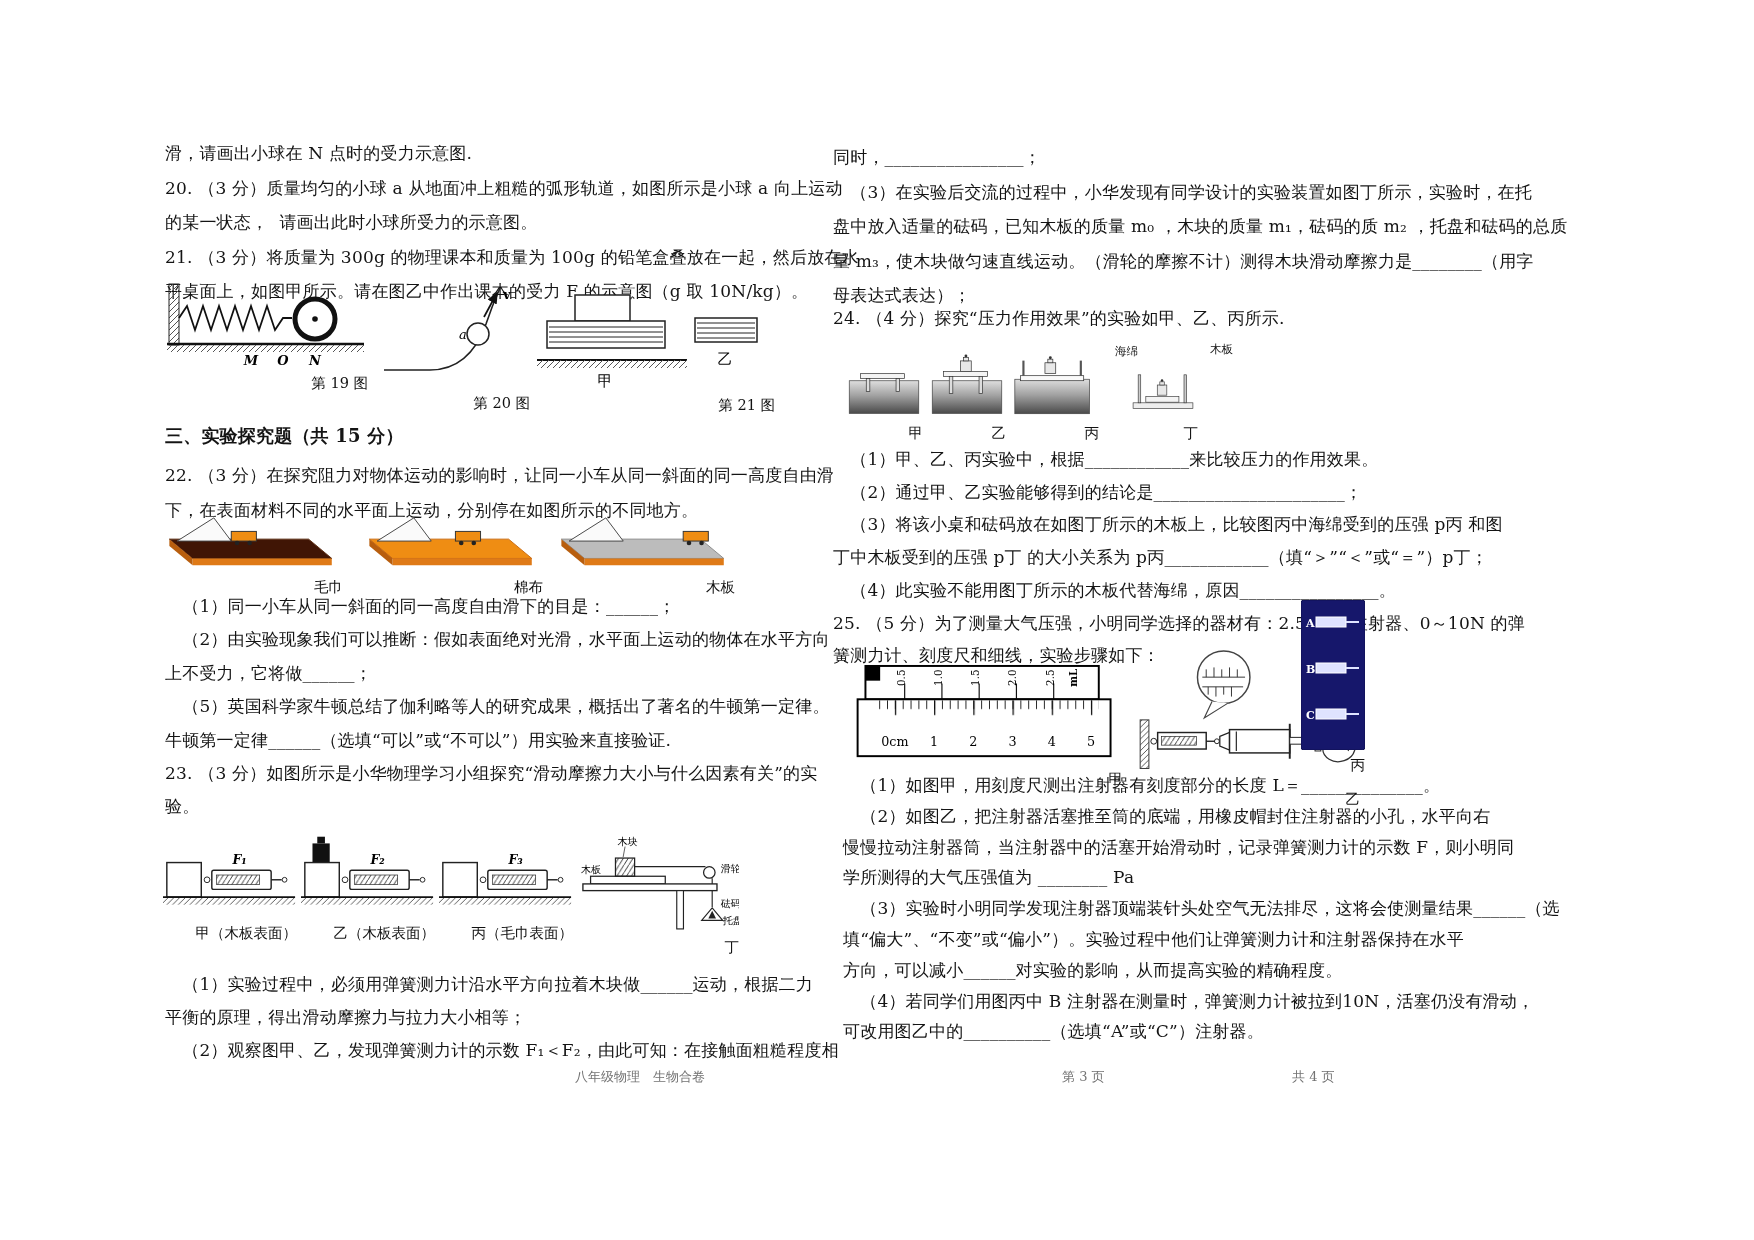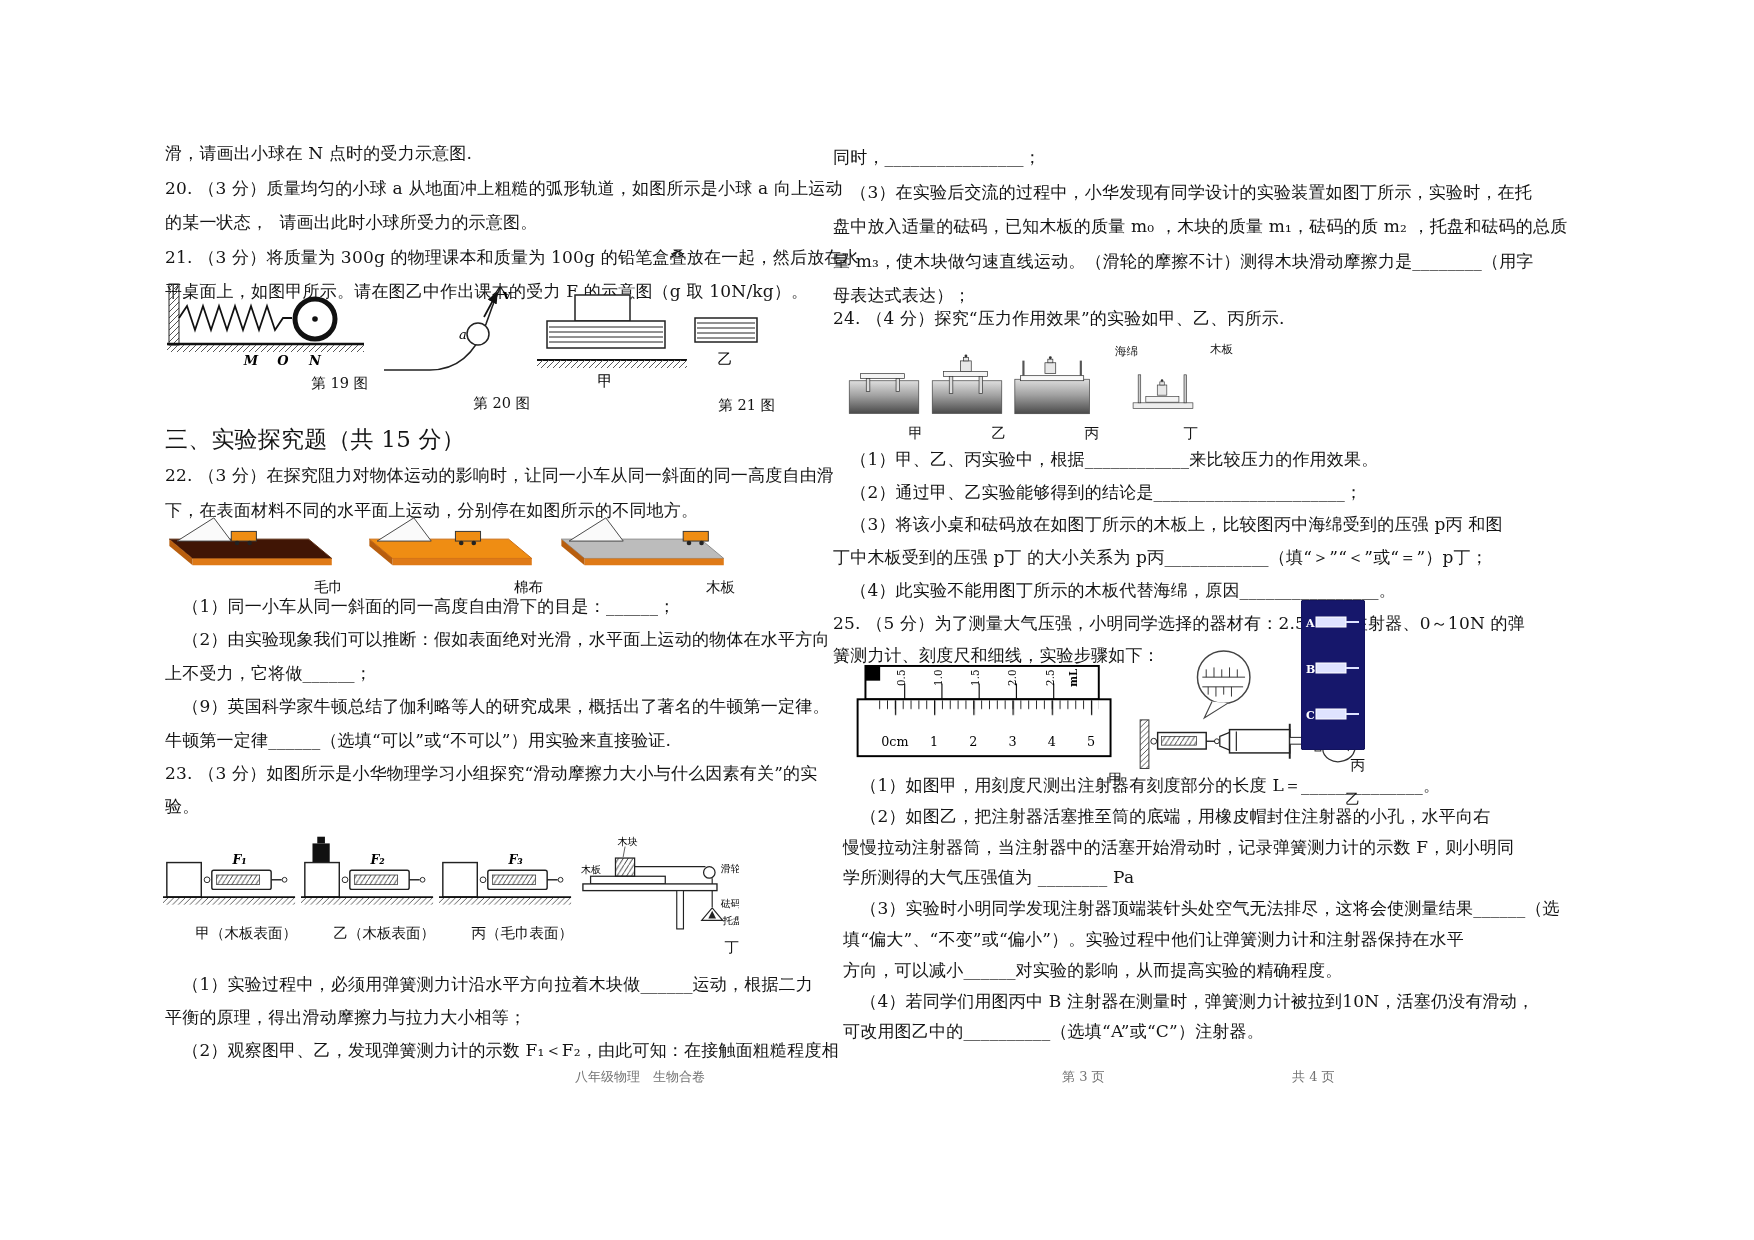--- a/index.html
+++ b/index.html
@@ -2,21 +2,21 @@
 <html><head>
 <meta charset="utf-8">
 <style>
   html,body{margin:0;padding:0;background:#ffffff;width:1754px;height:1240px;overflow:hidden;
     font-family:"DejaVu Serif","Liberation Serif",serif;color:#141414;}
   .pg{position:absolute;top:0;height:1240px;width:600px;}
   #pgL{left:163px;}
   #pgR{left:833px;}
   .tb{position:absolute;font-size:17px;letter-spacing:.2px;white-space:pre;}
   .tb .tl{white-space:pre;}
-  .bold{font-weight:normal;font-size:23px;}
+  .bold{font-weight:bold;font-size:18px;}
   .fig{position:absolute;}
   .sub{position:absolute;}
   .cap{font-size:14.5px;text-align:right;color:#111;margin-top:2px;}
   .flabel{position:absolute;font-size:11.5px;color:#111;white-space:nowrap;margin-left:32px;}
   .foot{position:absolute;font-size:13px;color:#737373;white-space:pre;}
   #Lpara1{top:136px;left:2px;line-height:34.6px;}
   #LfigR1{top:282px;left:0;width:600px;height:130px;}
   #f19{left:0;top:0;width:205px;} #f20{left:217px;top:2px;width:150px;} #f21{left:372px;top:8px;width:240px;}
   #Lsection{top:424px;left:2px;}
   #Lpara22{top:458px;left:2px;line-height:34.6px;}
@@ -148,21 +148,21 @@
         <polygon points="6,26 30,46 30,53 6,33" fill="#b85e0e"></polygon>
         <polygon points="14,28 52,4 70,28" fill="#fafafa" stroke="#444"></polygon>
         <rect x="132" y="18" width="26" height="10" fill="#ef8d13" stroke="#333"></rect>
         <circle cx="138" cy="30" r="2.4" fill="#222"></circle>
           <circle cx="151" cy="30" r="2.4" fill="#222"></circle>
       </svg>
       <div class="cap">木板</div>
     </div>
   </div>
 
-  <div class="tb" id="Lpara22q"><div class="tl">　（1）同一小车从同一斜面的同一高度自由滑下的目是：______；</div><div class="tl">　（2）由实验现象我们可以推断：假如表面绝对光滑，水平面上运动的物体在水平方向</div><div class="tl">上不受力，它将做______；</div><div class="tl">　（9）英国科学家牛顿总结了伽利略等人的研究成果，概括出了著名的牛顿第一定律。</div><div class="tl">牛顿第一定律______（选填“可以”或“不可以”）用实验来直接验证.</div><div class="tl">23. （3 分）如图所示是小华物理学习小组探究“滑动摩擦力大小与什么因素有关”的实</div><div class="tl">验。</div></div>
+  <div class="tb" id="Lpara22q"><div class="tl">　（1）同一小车从同一斜面的同一高度自由滑下的目是：______；</div><div class="tl">　（2）由实验现象我们可以推断：假如表面绝对光滑，水平面上运动的物体在水平方向</div><div class="tl">上不受力，它将做______；</div><div class="tl">　（5）英国科学家牛顿总结了伽利略等人的研究成果，概括出了著名的牛顿第一定律。</div><div class="tl">牛顿第一定律______（选填“可以”或“不可以”）用实验来直接验证.</div><div class="tl">23. （3 分）如图所示是小华物理学习小组探究“滑动摩擦力大小与什么因素有关”的实</div><div class="tl">验。</div></div>
 
   <div class="fig" id="LfigFric">
     <div class="sub" id="fu2">
       <svg width="134" height="86" viewBox="0 0 140 86">
         <rect x="12" y="10" width="18" height="20" fill="#111"></rect>
         <rect x="17" y="3" width="8" height="7" fill="#111"></rect>
         <rect x="4" y="30" width="36" height="36" fill="#fff" stroke="#222" stroke-width="1.5"></rect>
         <circle cx="46" cy="48" r="3" fill="none" stroke="#222"></circle>
         <rect x="51" y="38" width="62" height="20" rx="2" fill="#fff" stroke="#222" stroke-width="1.5"></rect>
         <rect x="56" y="43" width="45" height="10" fill="url(#h2)" stroke="#222" stroke-width=".7"></rect>

